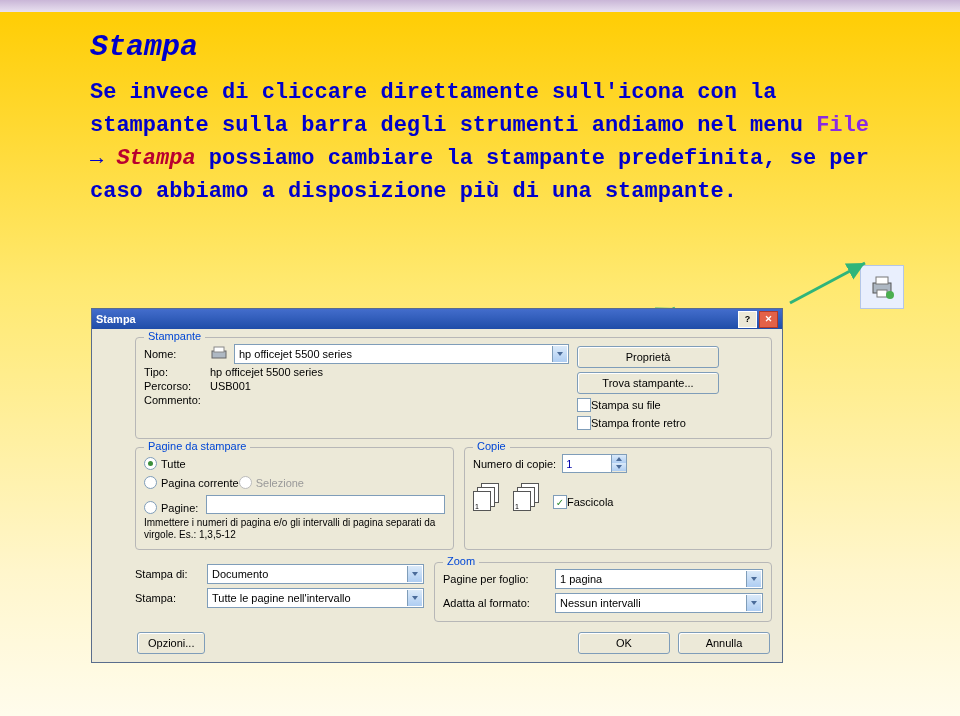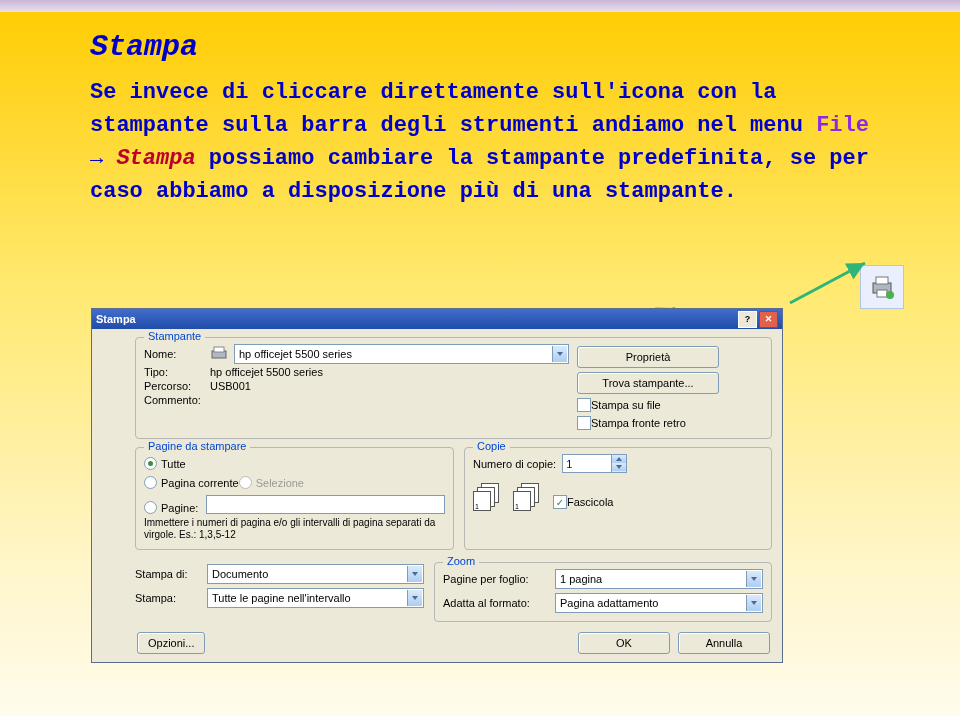--- a/index.html
+++ b/index.html
@@ -331,21 +331,21 @@
         <div class="legend">Zoom</div>
         <div class="row" style="margin-bottom:4px;">
             <div style="width:106px">Pagine per foglio:</div>
             <div class="dropdown" style="flex:1">
               <span>1 pagina</span>
             </div>
           </div>
         <div class="row">
             <div style="width:106px">Adatta al formato:</div>
             <div class="dropdown" style="flex:1">
-              <span>Pagina adattamento</span>
+              <span>Nessun intervalli</span>
             </div>
           </div>
       </div>
     </div>
 
     <div class="footer">
       <div class="btn">Opzioni...</div>
       <div class="gap"></div>
       <div class="btn" style="width:70px">OK</div>
       <div class="btn" style="width:70px">Annulla</div>

